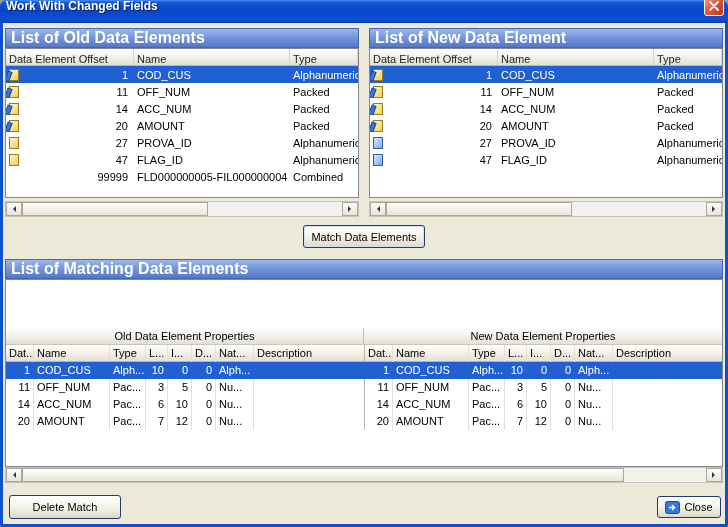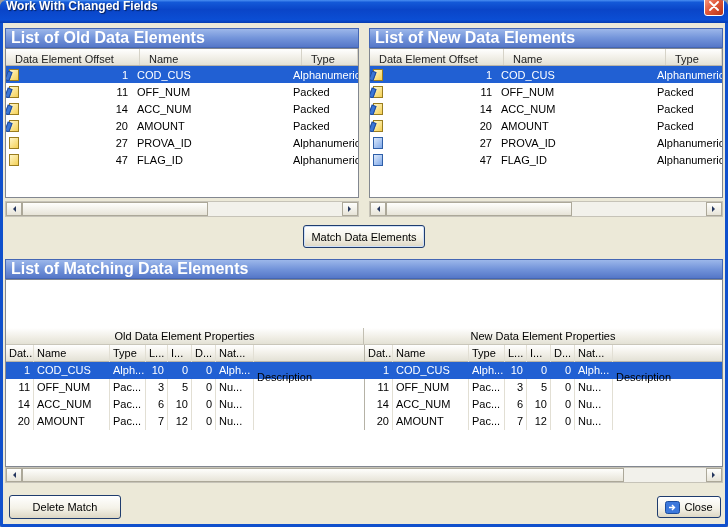--- a/index.html
+++ b/index.html
@@ -47,21 +47,21 @@
   .g-old { left: 2px;   top: 25px; width: 354px; height: 150px; }
   .g-new { left: 366px; top: 25px; width: 354px; height: 150px; }
 
   .grid-head {
     display: flex; height: 17px;
     background: linear-gradient(180deg, #ffffff 0%, #f1efe7 55%, #e3e1d5 100%);
     border-bottom: 1px solid #b9b5a9;
   }
   .gh-cell {
     border-right: 1px solid #d6d3c8; padding: 4px 3px 0;
-    color: #222; overflow: hidden; white-space: nowrap; margin-left: 6px;
+    color: #222; overflow: hidden; white-space: nowrap;
   }
   .w-offset { width: 128px; flex: none; }
   .w-name   { width: 156px; flex: none; }
   .w-type   { flex: 1; }
 
   .row { display: flex; height: 17px; align-items: center; background: #fff; }
   .row.selected { background: #2160d3; color: #fff; }
   .cell { overflow: hidden; white-space: nowrap; padding: 0 3px; }
   .c-offset { width: 128px; flex: none; display: flex; align-items: center; padding: 0; }
   .offset-text { flex: 1; text-align: right; padding-right: 6px; }
@@ -140,21 +140,21 @@
     height: 17px; padding: 2px 3px 0; border-right: 1px solid #e2dfd4;
     overflow: hidden; white-space: nowrap;
   }
   .md   { width: 28px; flex: none; }
   .mnm  { width: 76px; flex: none; }
   .mty  { width: 36px; flex: none; }
   .ml   { width: 22px; flex: none; }
   .mi   { width: 24px; flex: none; }
   .mdd  { width: 24px; flex: none; }
   .mnat { width: 38px; flex: none; }
-  .mdesc{ flex: 1; border-right: none; margin-top: 24px; }
+  .mdesc{ flex: 1; border-right: none; }
   .num { text-align: right; }
   .mrow { display: flex; height: 17px; background: #fff; }
   .mrow.selected { background: #2160d3; color: #fff; }
   .mrow.selected .mcell { border-right-color: transparent; }
   .mrow.selected .mhalf + .mhalf { border-left-color: transparent; }
 </style>
 </head>
 <body>
 
 <div class="window">
@@ -163,21 +163,21 @@
     <span class="close-btn">
       <svg width="10" height="10" viewBox="0 0 10 10">
           <path d="M1 1l8 8M9 1l-8 8" stroke="#fff" stroke-width="1.8" stroke-linecap="round"></path>
         </svg>
     </span>
   </div>
 
   <div class="body">
 
     <div class="panel-header p-old-h">List of Old Data Elements</div>
-    <div class="panel-header p-new-h">List of New Data Elements</div>
+    <div class="panel-header p-new-h">List of New Data Element</div>
 
     <div class="grid g-old">
       <div class="grid-head">
         <span class="gh-cell w-offset">Data Element Offset</span>
         <span class="gh-cell w-name">Name</span>
         <span class="gh-cell w-type">Type</span>
       </div>
       <div>
 
           <div class="row selected">
@@ -227,20 +227,28 @@
 
           <div class="row">
             <span class="cell c-offset">
               <span class="icn icn-field-yellow"></span>
               <span class="offset-text">47</span>
             </span>
             <span class="cell c-name">FLAG_ID</span>
             <span class="cell c-type">Alphanumeric</span>
           </div>
 
+          <div class="row">
+            <span class="cell c-offset">
+              <span class="icn icn-none"></span>
+              <span class="offset-text">99999</span>
+            </span>
+            <span class="cell c-name">FLD000000005-FIL000000004</span>
+            <span class="cell c-type">Combined</span>
+          </div>
         </div>
     </div>
 
     <div class="grid g-new">
       <div class="grid-head">
         <span class="gh-cell w-offset">Data Element Offset</span>
         <span class="gh-cell w-name">Name</span>
         <span class="gh-cell w-type">Type</span>
       </div>
       <div>

